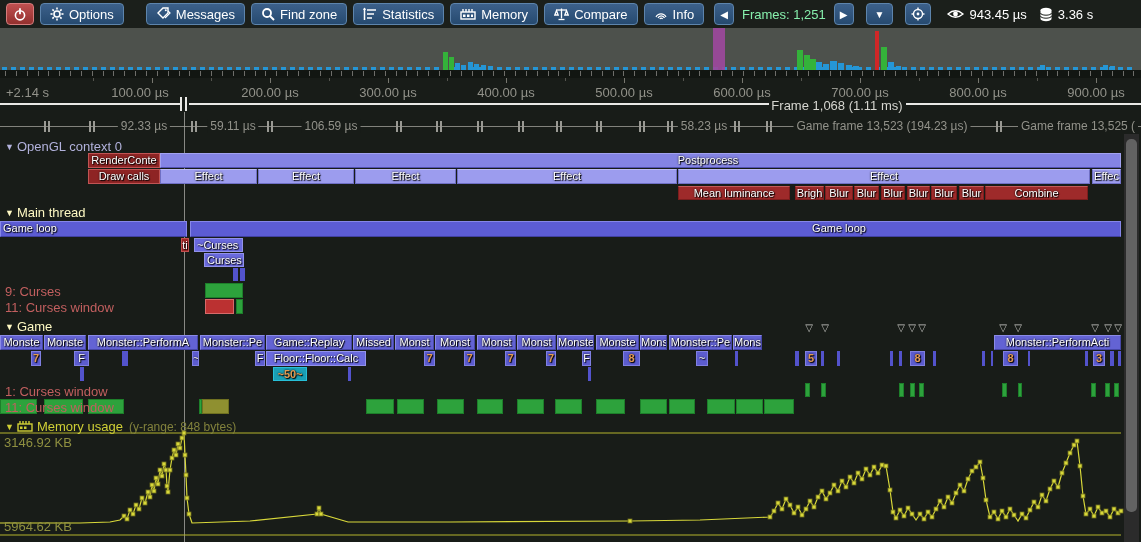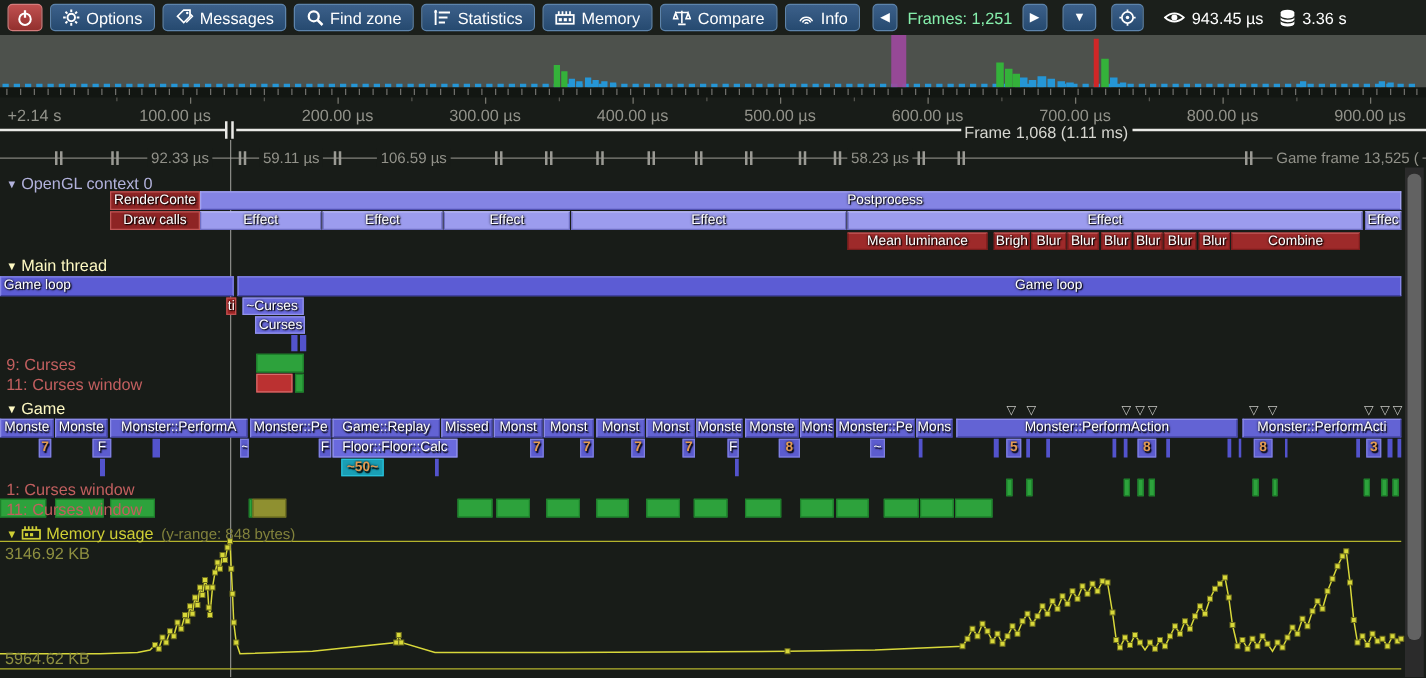--- a/index.html
+++ b/index.html
@@ -112,21 +112,21 @@
               <line x1="0.5" y1="7" x2="2.6" y2="7"></line>
               <line x1="11.4" y1="7" x2="13.5" y2="7"></line>
               <line x1="2.4" y1="2.4" x2="3.9" y2="3.9"></line>
               <line x1="10.1" y1="10.1" x2="11.6" y2="11.6"></line>
               <line x1="2.4" y1="11.6" x2="3.9" y2="10.1"></line>
               <line x1="10.1" y1="3.9" x2="11.6" y2="2.4"></line>
             </g>
           </svg></span>
       <span>Options</span>
     </span>
-    <span class="tbtn" style="margin-left:6px">
+    <span class="tbtn" style="margin-left:22px">
       <span class="icon"><svg width="15" height="14" viewBox="0 0 15 14">
             <path d="M2 6 L7 1 L12 1 L12 6 L7 11 Z" fill="none" stroke="#fff" stroke-width="1.4"></path>
             <circle cx="9.8" cy="3.3" r="1" fill="#fff"></circle>
             <path d="M12 4 L14 6 L9 11" fill="none" stroke="#fff" stroke-width="1.2"></path>
           </svg></span>
       <span>Messages</span>
     </span>
     <span class="tbtn" style="margin-left:6px">
       <span class="icon"><svg width="14" height="14" viewBox="0 0 14 14">
             <circle cx="6" cy="6" r="4" fill="none" stroke="#fff" stroke-width="1.8"></circle>
@@ -550,20 +550,21 @@
       <div class="stick" style="left: 734px;"></div>
       <div class="stick2" style="left: 738px;"></div>
       <div class="stick" style="left: 766px;"></div>
       <div class="stick2" style="left: 770px;"></div>
       <div class="stick" style="left: 996px;"></div>
       <div class="stick2" style="left: 1000px;"></div>
       <div class="slabel" style="left: 144px; transform: translateX(-50%);">92.33 µs</div>
       <div class="slabel" style="left: 233px; transform: translateX(-50%);">59.11 µs</div>
       <div class="slabel" style="left: 331px; transform: translateX(-50%);">106.59 µs</div>
       <div class="slabel" style="left: 704px; transform: translateX(-50%);">58.23 µs</div>
+      <div class="slabel" style="left: 882px; transform: translateX(-50%);">Game frame 13,523 (194.23 µs)</div>
       <div class="slabel" style="left: 1018px;">Game frame 13,525 (</div>
     </div>
 
   <div id="playhead"></div>
 
   <div class="sechdr hdr-gl" style="top:139px"><span class="tri">▼</span><span>OpenGL context 0</span></div>
   <div class="sechdr hdr-w" style="top:205px"><span class="tri">▼</span><span>Main thread</span></div>
   <div class="sechdr hdr-w" style="top:319px"><span class="tri">▼</span><span>Game</span></div>
   <div class="sechdr hdr-mem" style="top:419px">
     <span class="tri">▼</span><span class="icon" style="vertical-align:-2px;margin-right:4px"><svg width="16" height="13" viewBox="0 0 16 13">
@@ -625,21 +626,20 @@
     <div class="zb c-blue" style="left: 353px; top: 335px; width: 41px; height: 15px;">Missed</div>
     <div class="zb c-blue" style="left: 395px; top: 335px; width: 39px; height: 15px;">Monst</div>
     <div class="zb c-blue" style="left: 435px; top: 335px; width: 40px; height: 15px;">Monst</div>
     <div class="zb c-blue" style="left: 477px; top: 335px; width: 39px; height: 15px;">Monst</div>
     <div class="zb c-blue" style="left: 517px; top: 335px; width: 39px; height: 15px;">Monst</div>
     <div class="zb c-blue" style="left: 557px; top: 335px; width: 37px; height: 15px;">Monste</div>
     <div class="zb c-blue" style="left: 596px; top: 335px; width: 43px; height: 15px;">Monste</div>
     <div class="zb c-blue" style="left: 640px; top: 335px; width: 27px; height: 15px;">Mons</div>
     <div class="zb c-blue" style="left: 669px; top: 335px; width: 63px; height: 15px;">Monster::Pe</div>
     <div class="zb c-blue" style="left: 733px; top: 335px; width: 29px; height: 15px;">Mons</div>
-    <div class="zb c-blue" style="left: 765px; top: 335px; width: 225px; height: 15px;">Monster::PerformAction</div>
     <div class="zb c-blue" style="left: 994px; top: 335px; width: 127px; height: 15px;">Monster::PerformActi</div>
     <div class="zb c-num" style="left: 31px; top: 351px; width: 10px; height: 15px;">7</div>
     <div class="zb c-numw" style="left: 74px; top: 351px; width: 15px; height: 15px;">F</div>
     <div class="zb c-sb" style="left: 122px; top: 351px; width: 6px; height: 15px;"></div>
     <div class="zb c-numw" style="left: 192px; top: 351px; width: 7px; height: 15px;">~</div>
     <div class="zb c-numw" style="left: 255px; top: 351px; width: 10px; height: 15px;">F</div>
     <div class="zb c-mb" style="left: 266px; top: 351px; width: 100px; height: 15px;">Floor::Floor::Calc</div>
     <div class="zb c-num" style="left: 424px; top: 351px; width: 11px; height: 15px;">7</div>
     <div class="zb c-num" style="left: 464px; top: 351px; width: 11px; height: 15px;">7</div>
     <div class="zb c-num" style="left: 505px; top: 351px; width: 11px; height: 15px;">7</div>

